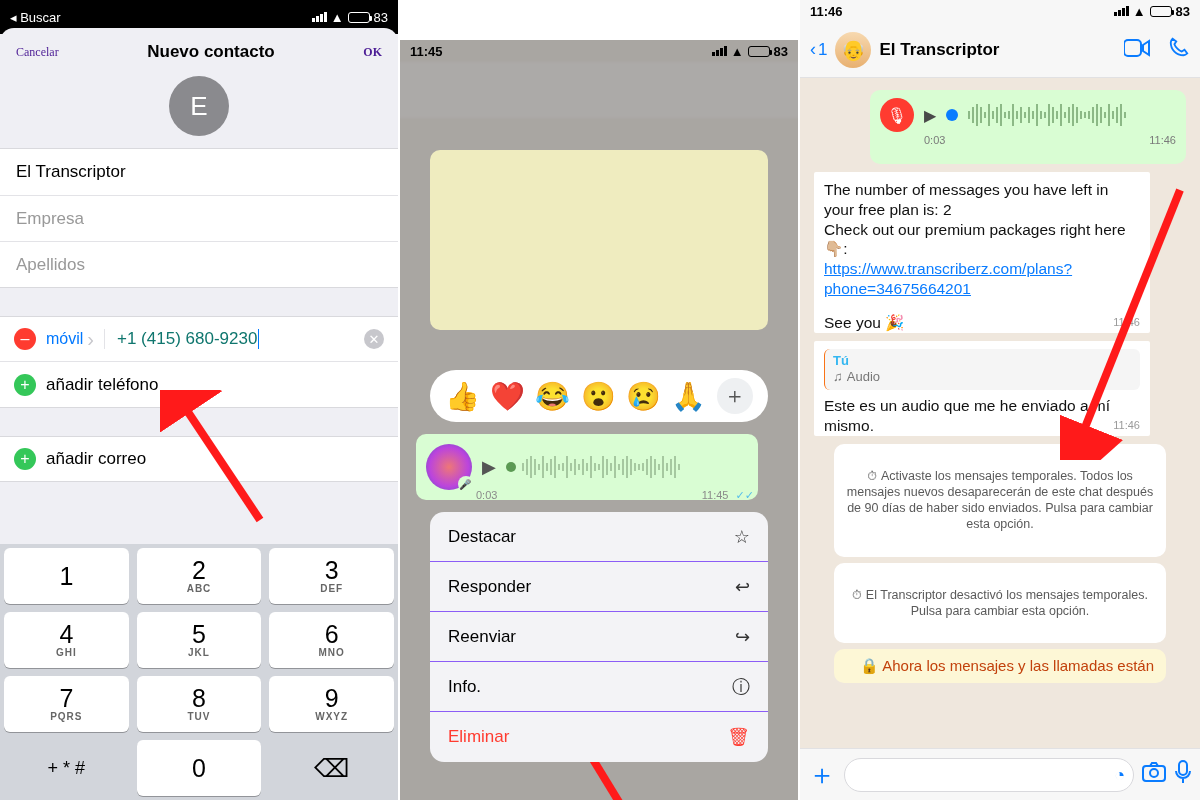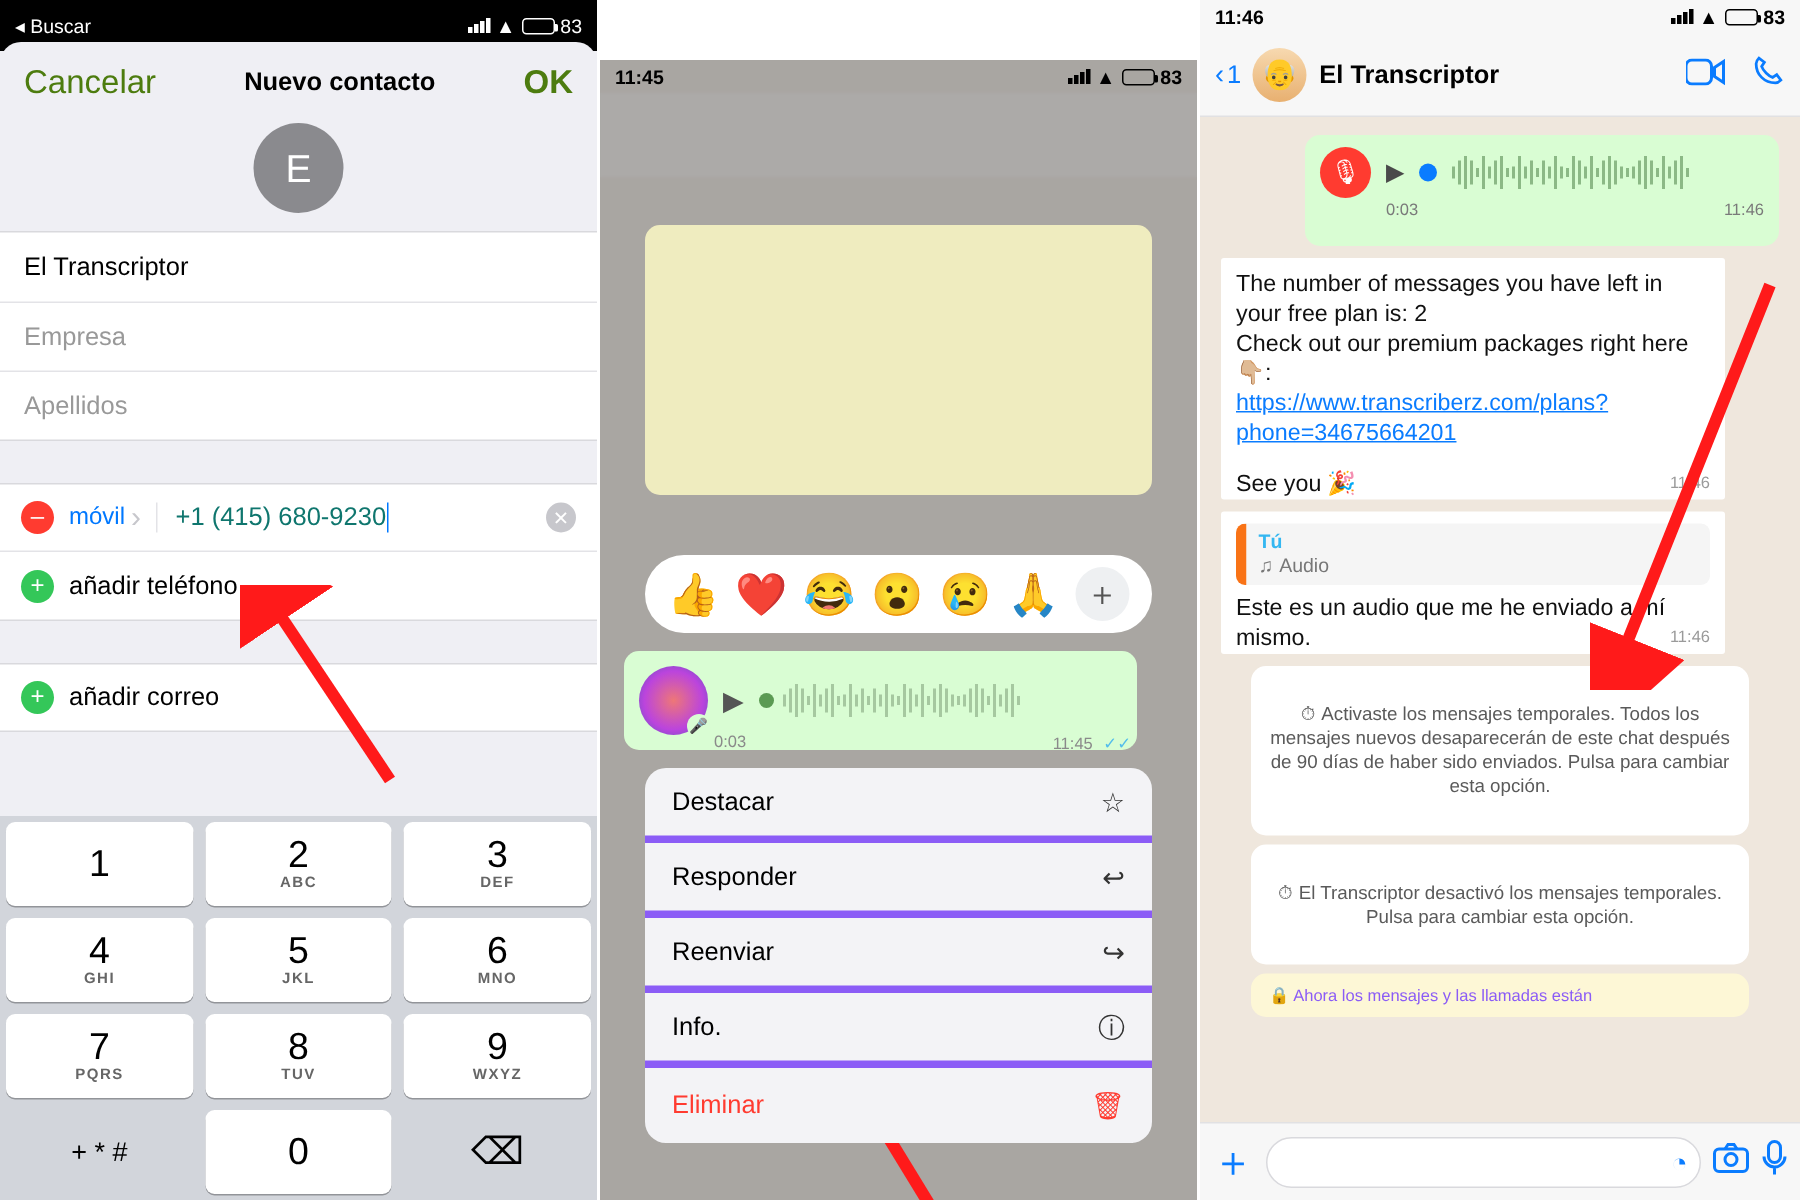--- a/index.html
+++ b/index.html
@@ -18,21 +18,21 @@
   .batt::after{content:"";position:absolute;right:-3px;top:3px;width:2px;height:5px;background:currentColor;border-radius:0 1px 1px 0;}
   .batt .fill{background:currentColor;height:100%;width:83%;border-radius:1px;}
   .arrow { position:absolute; pointer-events:none; }
 
   
   .p1 { background:#efeff4; }
   .p1 .topblack { background:#000; height:34px; color:#fff; display:flex; align-items:center; justify-content:space-between; padding:0 10px; font-size:13px; }
   .p1 .modal { background:#efeff4; border-radius:14px 14px 0 0; margin-top:-6px; height:calc(100% - 28px); position:relative; }
   .p1 .mhdr { display:flex; align-items:center; justify-content:space-between; padding:14px 16px; }
   .p1 .mhdr .title { font-weight:600; font-size:17px; }
-  .p1 .mhdr .btn { color:#4d7c0f; font-size:22px; }
+  .p1 .mhdr .btn { color:#4c1d95; font-size:12px;font-family:Liberation Serif, serif; }
   .p1 .mhdr .ok { font-weight:600; }
   .p1 .avatar { width:60px; height:60px; border-radius:50%; background:#8a8a8e; color:#fff; display:flex; align-items:center; justify-content:center; font-size:26px; margin:0 auto 12px; }
   .p1 .group { background:#fff; border-top:1px solid #d9d9dd; border-bottom:1px solid #d9d9dd; }
   .p1 .row { height:46px; display:flex; align-items:center; padding:0 16px; border-top:1px solid #e3e3e7; font-size:17px; color:#999; }
   .p1 .row:first-child{border-top:none;}
   .p1 .row.filled { color:#000; }
   .p1 .gap { height:28px; }
   .p1 .phone-row { background:#fff; display:flex; align-items:center; height:46px; border-top:1px solid #d9d9dd; border-bottom:1px solid #e3e3e7; }
   .p1 .rbtn { width:22px; height:22px; border-radius:50%; display:flex; align-items:center; justify-content:center; margin:0 10px 0 14px; color:#fff; font-size:16px; }
   .p1 .rbtn.minus{background:#ff3b30}.p1 .rbtn.plus{background:#34c759}
@@ -61,21 +61,21 @@
   .p2 .voice .av{width:46px;height:46px;border-radius:50%;background:radial-gradient(circle,#e77 0,#b4d 60%,#55b 100%);position:relative;flex:0 0 46px;}
   .p2 .voice .av .m{position:absolute;right:-2px;bottom:-2px;width:16px;height:16px;border-radius:50%;background:#d9fdd3;display:flex;align-items:center;justify-content:center;font-size:10px;color:#888;}
   .p2 .voice .play{margin:0 10px;color:#555;font-size:18px;}
   .p2 .voice .track{flex:1;position:relative;height:30px;}
   .p2 .voice .dot{width:10px;height:10px;background:#5b9a53;border-radius:50%;position:absolute;left:0;top:10px;}
   .p2 .voice .wave{position:absolute;left:16px;right:0;top:6px;bottom:6px;display:flex;align-items:center;gap:2px;}
   .p2 .voice .wave i{width:2px;background:#a6c8a0;display:block;}
   .p2 .voice .meta{display:flex;justify-content:space-between;font-size:11px;color:#8a8a8a;width:100%;position:absolute;bottom:-2px;left:0;padding:0 4px 0 60px;}
   .p2 .voice .ticks{color:#53bdeb;margin-left:4px;}
   .p2 .menu{position:absolute;top:472px;left:30px;right:30px;background:#f3f3f6;border-radius:14px;z-index:3;overflow:hidden;}
-  .p2 .mi{height:50px;display:flex;align-items:center;justify-content:space-between;padding:0 18px;font-size:17px;border-bottom:5px solid #8b5cf6;}
+  .p2 .mi{height:50px;display:flex;align-items:center;justify-content:space-between;padding:0 18px;font-size:17px;border-bottom:1px solid #8b5cf6;}
   .p2 .mi:last-child{border-bottom:none;}
   .p2 .mi.red{color:#ff3b30;}
   .p2 .mi .ic{font-size:18px;color:#333;}
   .p2 .mi.red .ic{color:#ff3b30;}
 
   
   .p3 { background:#efe7dd; display:flex; flex-direction:column; }
   .p3 .status-bar{background:#f7f7f7;}
   .p3 .chdr{height:56px;background:#f7f7f7;display:flex;align-items:center;padding:0 10px;gap:8px;border-bottom:1px solid #e1e1e3;}
   .p3 .back{color:#0a7cff;font-size:18px;display:flex;align-items:center;gap:2px;}
@@ -88,26 +88,26 @@
   .outvoice .row1{display:flex;align-items:center;gap:10px;}
   .outvoice .mic{width:34px;height:34px;border-radius:50%;background:#ff3b30;display:flex;align-items:center;justify-content:center;color:#fff;font-size:16px;}
   .outvoice .play{color:#4a4a4a;font-size:16px;}
   .outvoice .dot{width:12px;height:12px;border-radius:50%;background:#0a7cff;}
   .outvoice .wave{flex:1;display:flex;gap:2px;align-items:center;}
   .outvoice .wave i{width:2px;background:#8cb986;display:block;}
   .outvoice .meta{display:flex;justify-content:space-between;font-size:11px;color:#7a7a7a;margin-top:2px;padding-left:44px;}
   .inmsg{background:#fff;border-radius:2px;margin:4px 40px 8px 4px;padding:8px 10px 0;font-size:15.5px;color:#111;position:relative;line-height:1.28;}
   .inmsg a{color:#0a7cff;text-decoration:underline;}
   .inmsg .t{position:absolute;right:10px;bottom:4px;font-size:11px;color:#9a9a9a;}
-  .inquote{border-left:7px solid #f97316;background:#f5f5f5;border-radius:6px;padding:4px 8px;margin-bottom:6px;}
+  .inquote{border-left:1px solid #f97316;background:#f5f5f5;border-radius:6px;padding:4px 8px;margin-bottom:6px;}
   .inquote .who{color:#34b7f1;font-size:13px;font-weight:600;}
   .inquote .what{color:#777;font-size:13px;display:flex;align-items:center;gap:4px;}
   .sys{background:#fff;border-radius:10px;margin:6px 24px;padding:24px 12px;font-size:12.5px;color:#5a5a5a;text-align:center;line-height:1.3;}
   .sys .ci{margin-right:4px;}
-  .enc{background:#fdf7d6;border-radius:10px;margin:6px 24px 0;padding:8px 12px;font-size:11px;color:#8b5cf6;text-align:left;}
+  .enc{background:#fdf7d6;border-radius:10px;margin:6px 24px 0;padding:8px 12px;font-size:15px;color:#c2410c;text-align:right;}
   .p3 .inputbar{height:52px;background:#f7f7f7;display:flex;align-items:center;padding:0 8px;gap:8px;border-top:1px solid #e1e1e3;}
   .p3 .plus{color:#0a7cff;font-size:28px;}
   .p3 .txt{flex:1;height:34px;border:1px solid #d9d9dd;border-radius:17px;background:#fff;position:relative;}
   .p3 .sticker{position:absolute;right:8px;top:6px;color:#0a7cff;font-size:18px;}
   .p3 .cam,.p3 .micin{color:#0a7cff;font-size:22px;}
 
   .wave i:nth-child(odd){height:8px}.wave i:nth-child(even){height:16px}
   .wave i:nth-child(3n){height:22px}.wave i:nth-child(5n){height:6px}
 </style>
 </head>

